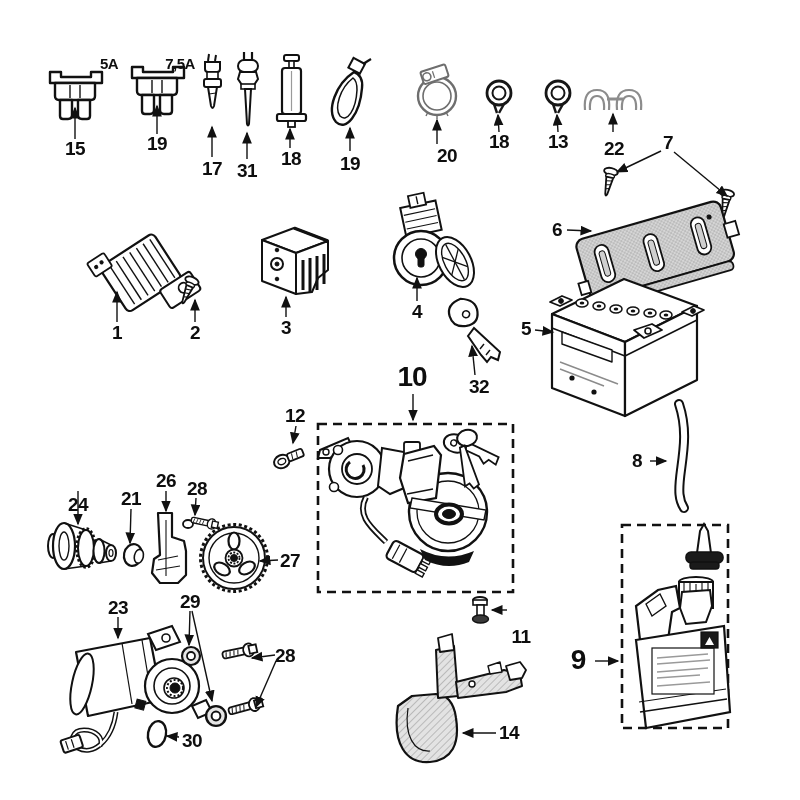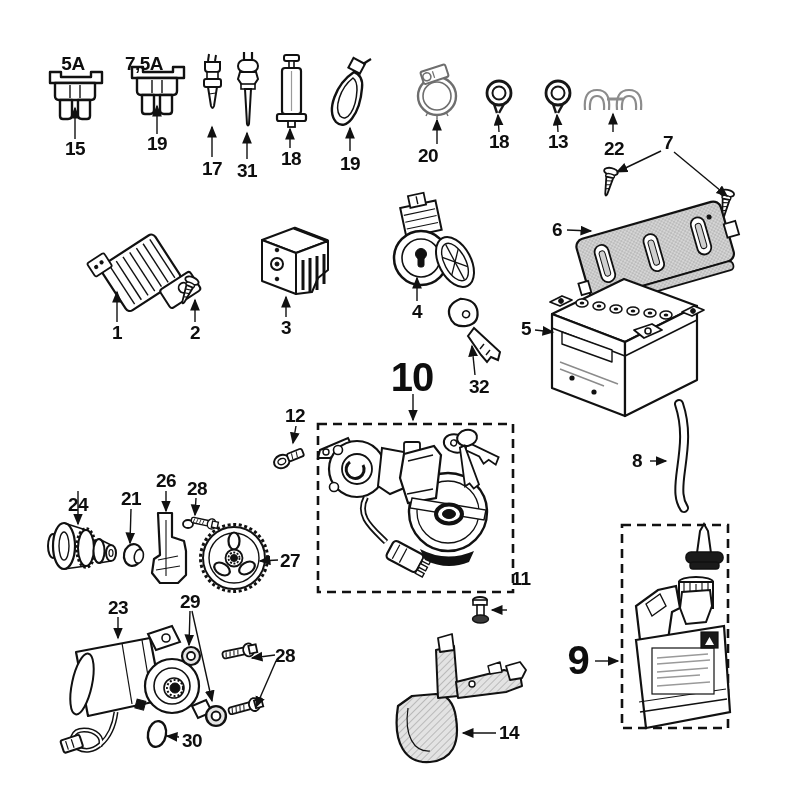--- a/index.html
+++ b/index.html
@@ -8,22 +8,22 @@
     background:#ffffff;
     font-family:"Liberation Sans",sans-serif;
   }
   #stage{position:absolute;left:0;top:0;width:800px;height:800px;}
   svg.art{position:absolute;left:0;top:0;}
   .callout{
     position:absolute;transform:translate(-50%,-50%);
     font-weight:700;font-size:19px;color:#0e0e0e;letter-spacing:-0.5px;
     white-space:nowrap;line-height:1;
   }
-  .callout.small{font-size:19px;}
-  .callout.xl{font-size:40px;letter-spacing:-1px;}
+  .callout.small{font-size:15px;margin-left:36px;}
+  .callout.xl{font-size:28px;letter-spacing:-1px;}
 </style>
 </head>
 <body>
 
 <div id="stage">
 
 <svg class="art" width="800" height="800" viewBox="0 0 800 800">
   <defs>
     <marker id="ah" markerWidth="9" markerHeight="8" refX="7.5" refY="3.5" orient="auto">
       <path d="M0,0 L8.5,3.5 L0,7 Z" fill="#111"></path>
@@ -524,37 +524,37 @@
 
 <div class="callout small" style="left:73px;top:63px">5A</div>
 <div class="callout small" style="left:144px;top:63px">7,5A</div>
 
 <div class="callout" style="left:75px;top:148px">15</div>
 <div class="callout" style="left:157px;top:143px">19</div>
 <div class="callout" style="left:212px;top:168px">17</div>
 <div class="callout" style="left:247px;top:170px">31</div>
 <div class="callout" style="left:291px;top:158px">18</div>
 <div class="callout" style="left:350px;top:163px">19</div>
-<div class="callout" style="left:428px;top:155px">20</div>
+<div class="callout" style="left:447px;top:155px">20</div>
 <div class="callout" style="left:499px;top:141px">18</div>
 <div class="callout" style="left:558px;top:141px">13</div>
 <div class="callout" style="left:614px;top:148px">22</div>
 <div class="callout" style="left:668px;top:142px">7</div>
 <div class="callout" style="left:557px;top:229px">6</div>
 <div class="callout" style="left:526px;top:328px">5</div>
 <div class="callout" style="left:117px;top:332px">1</div>
 <div class="callout" style="left:195px;top:332px">2</div>
 <div class="callout" style="left:286px;top:327px">3</div>
 <div class="callout" style="left:417px;top:311px">4</div>
 <div class="callout" style="left:479px;top:386px">32</div>
 <div class="callout xl" style="left:412px;top:377px">10</div>
 <div class="callout" style="left:295px;top:415px">12</div>
 <div class="callout" style="left:637px;top:460px">8</div>
 <div class="callout xl" style="left:578px;top:660px">9</div>
-<div class="callout" style="left:521px;top:578px">11</div>
+<div class="callout" style="left:521px;top:636px">11</div>
 <div class="callout" style="left:78px;top:504px">24</div>
 <div class="callout" style="left:131px;top:498px">21</div>
 <div class="callout" style="left:166px;top:480px">26</div>
 <div class="callout" style="left:197px;top:488px">28</div>
 <div class="callout" style="left:290px;top:560px">27</div>
 <div class="callout" style="left:118px;top:607px">23</div>
 <div class="callout" style="left:190px;top:601px">29</div>
 <div class="callout" style="left:285px;top:655px">28</div>
 <div class="callout" style="left:192px;top:740px">30</div>
 <div class="callout" style="left:509px;top:732px">14</div>

